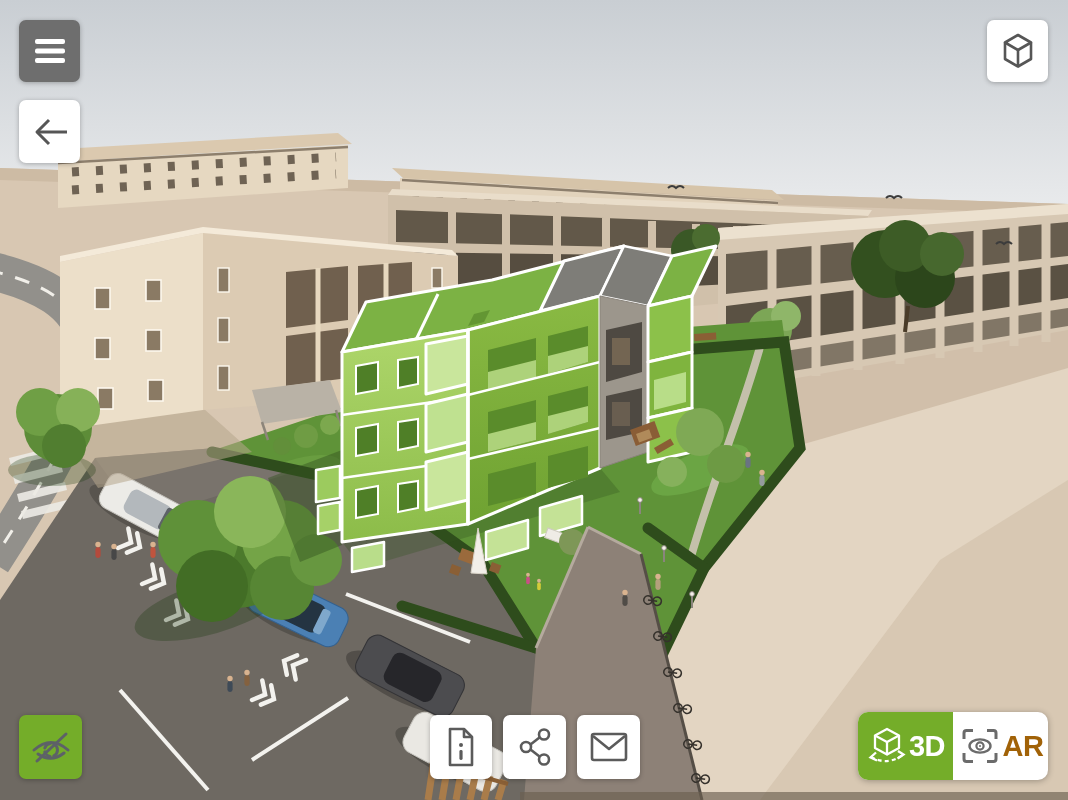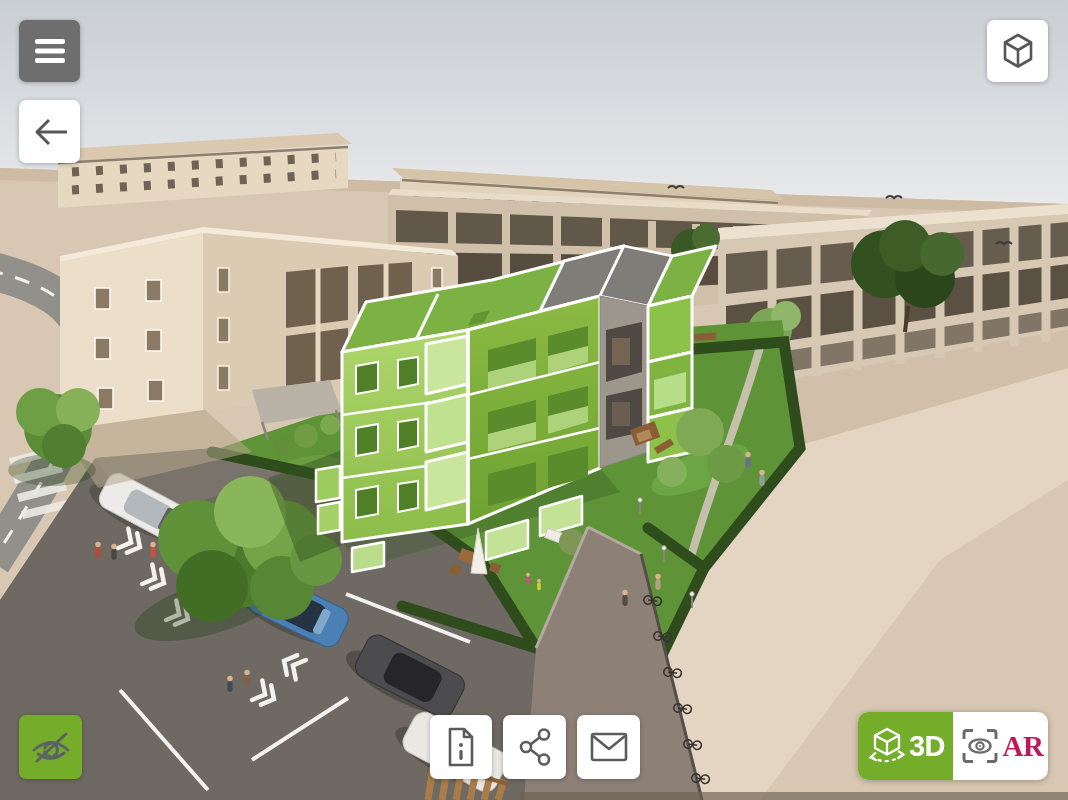--- a/index.html
+++ b/index.html
@@ -24,21 +24,21 @@
   #mail-btn{left:577px;top:715px;height:64px;width:63px;}
   
   .switch{
     position:absolute;left:858px;top:712px;width:190px;height:68px;border-radius:10px;
     background:#fff;box-shadow:0 1px 6px rgba(0,0,0,.3);display:flex;overflow:hidden;cursor:pointer;
   }
   .seg{flex:1;display:flex;align-items:center;justify-content:center;gap:1px;}
   .seg-3d{background:#74ad29;}
   .seg-label{font-size:29px;font-weight:bold;letter-spacing:-0.5px;}
   .seg-3d .seg-label{color:#fff;}
-  .seg-ar .seg-label{color:#be185d;font-family:Liberation Serif, serif;}
+  .seg-ar .seg-label{color:#a16207;}
   .icon{display:flex;align-items:center;justify-content:center;}
 </style>
 </head>
 <body>
 
 <div class="stage">
 
   <svg class="scene" width="1068" height="800" viewBox="0 0 1068 800">
     <defs>
       <linearGradient id="sky" x1="0" y1="0" x2="0" y2="1">

